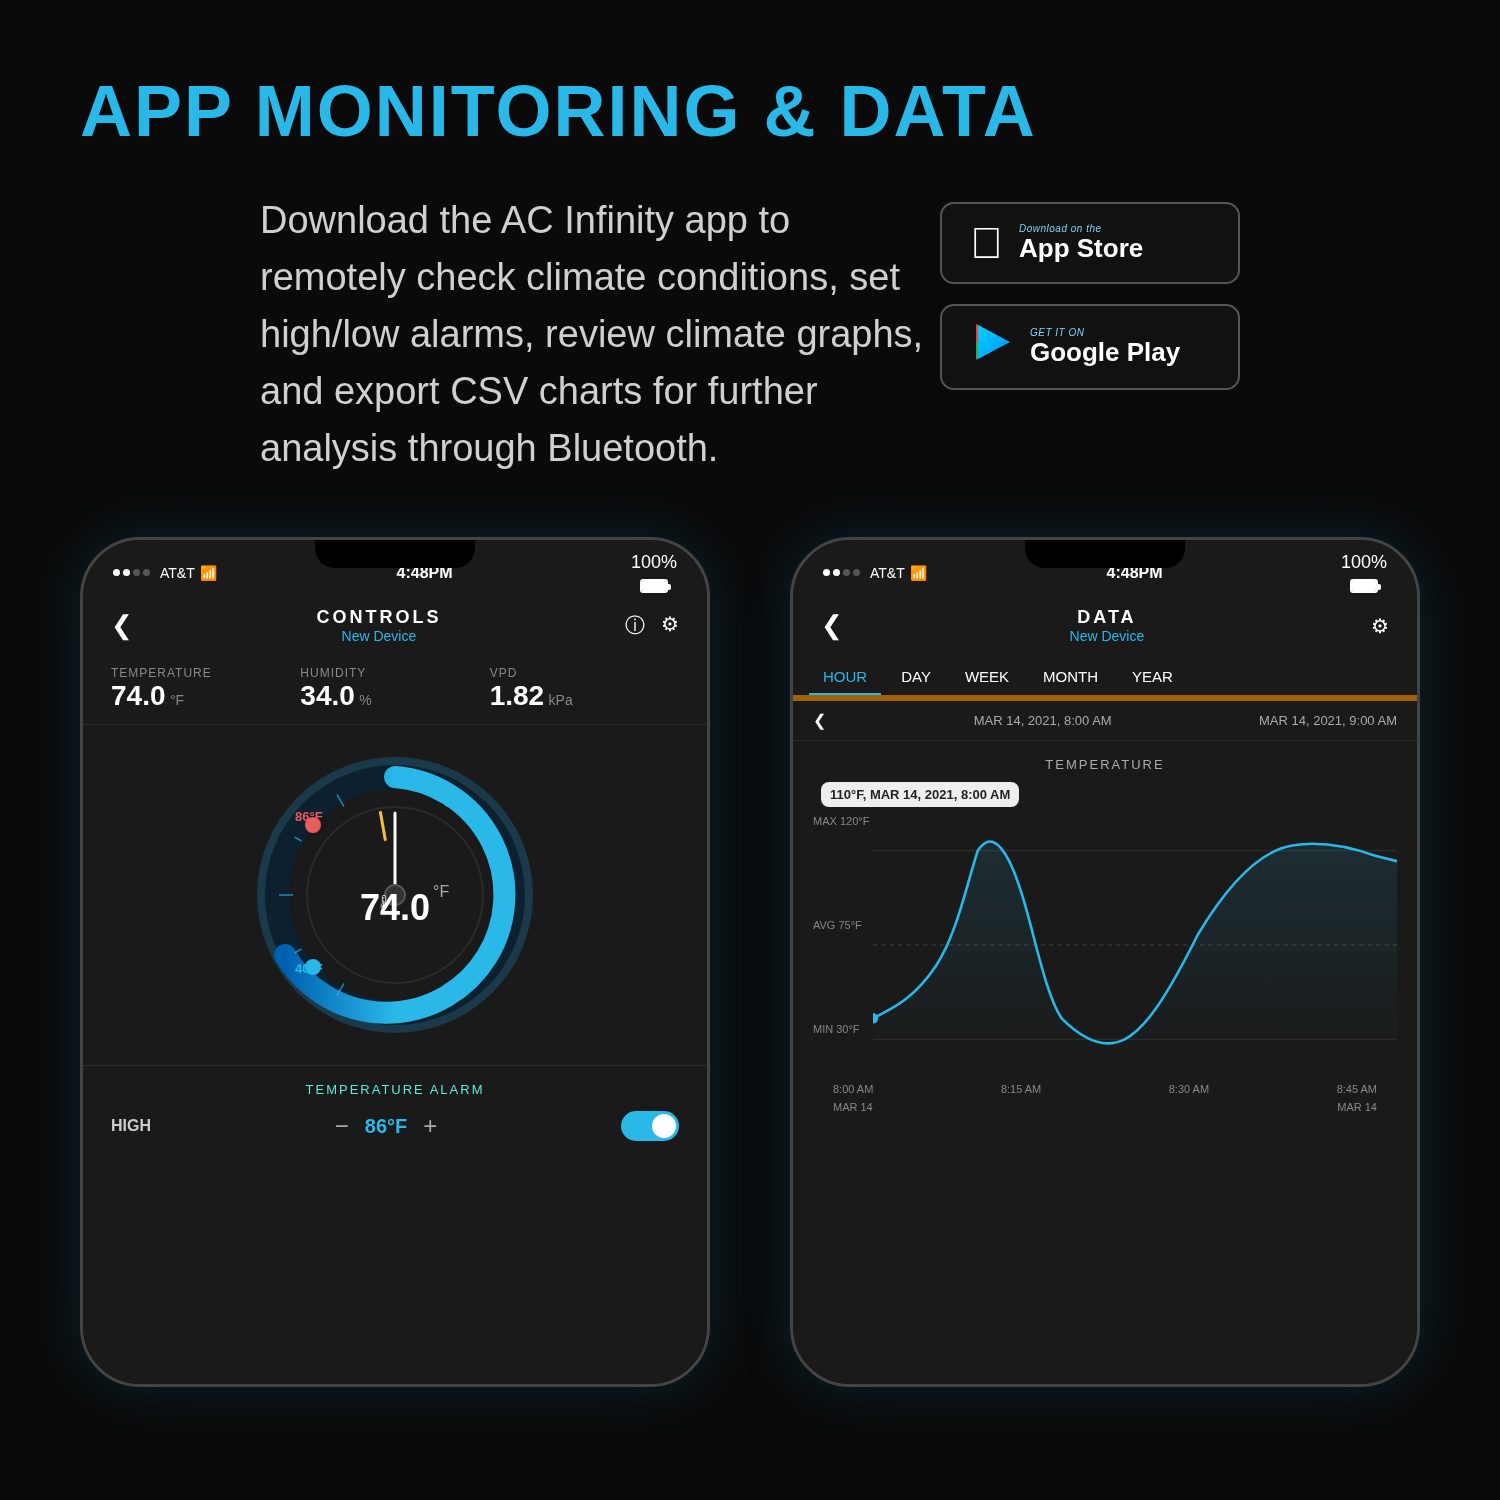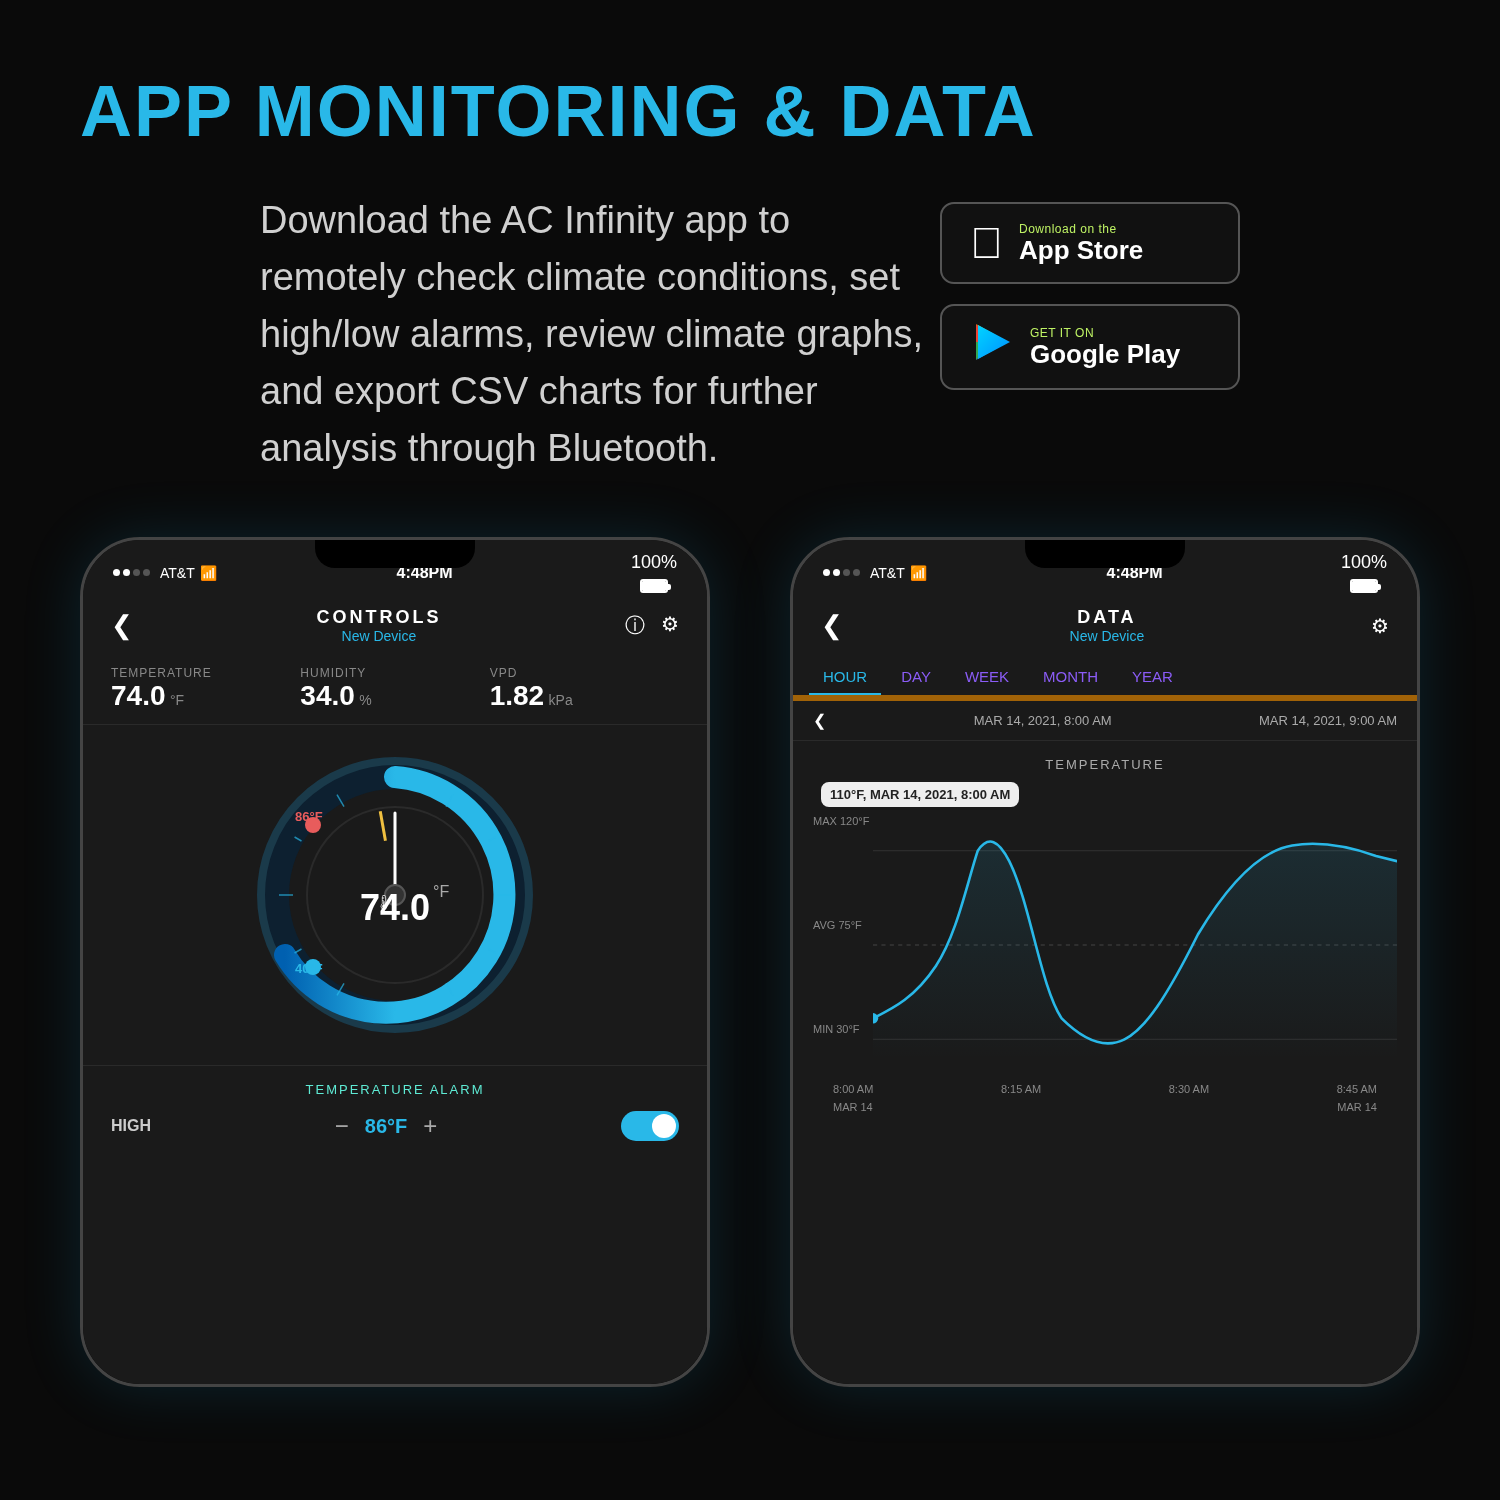--- a/index.html
+++ b/index.html
@@ -67,24 +67,25 @@
       font-size: 44px;
       color: #fff;
     }
 
     .store-btn-text {
       display: flex;
       flex-direction: column;
     }
 
     .store-btn-small {
-      font-size: 12px;
-      color: #bef264;
+      font-size: 10px;
+      color: #7dd3fc;
       font-weight: 400;
       letter-spacing: 0.5px;
+      font-style: italic;
     }
 
     .store-btn-large {
       font-size: 26px;
       color: #fff;
       font-weight: 600;
       line-height: 1.1;
     }
 
     .phones-section {
@@ -324,21 +325,21 @@
     .data-tabs {
       display: flex;
       padding: 6px 16px 0;
       gap: 6px;
       border-bottom: 6px solid #a16207;
     }
 
     .data-tab {
       padding: 8px 14px;
       font-size: 15px;
-      color: #8b5cf6;
+      color: #ffffff;
       cursor: pointer;
       border-bottom: 2px solid transparent;
     }
 
     .data-tab.active {
       color: #29b8e8;
       border-bottom: 2px solid #29b8e8;
     }
 
     .date-nav {

